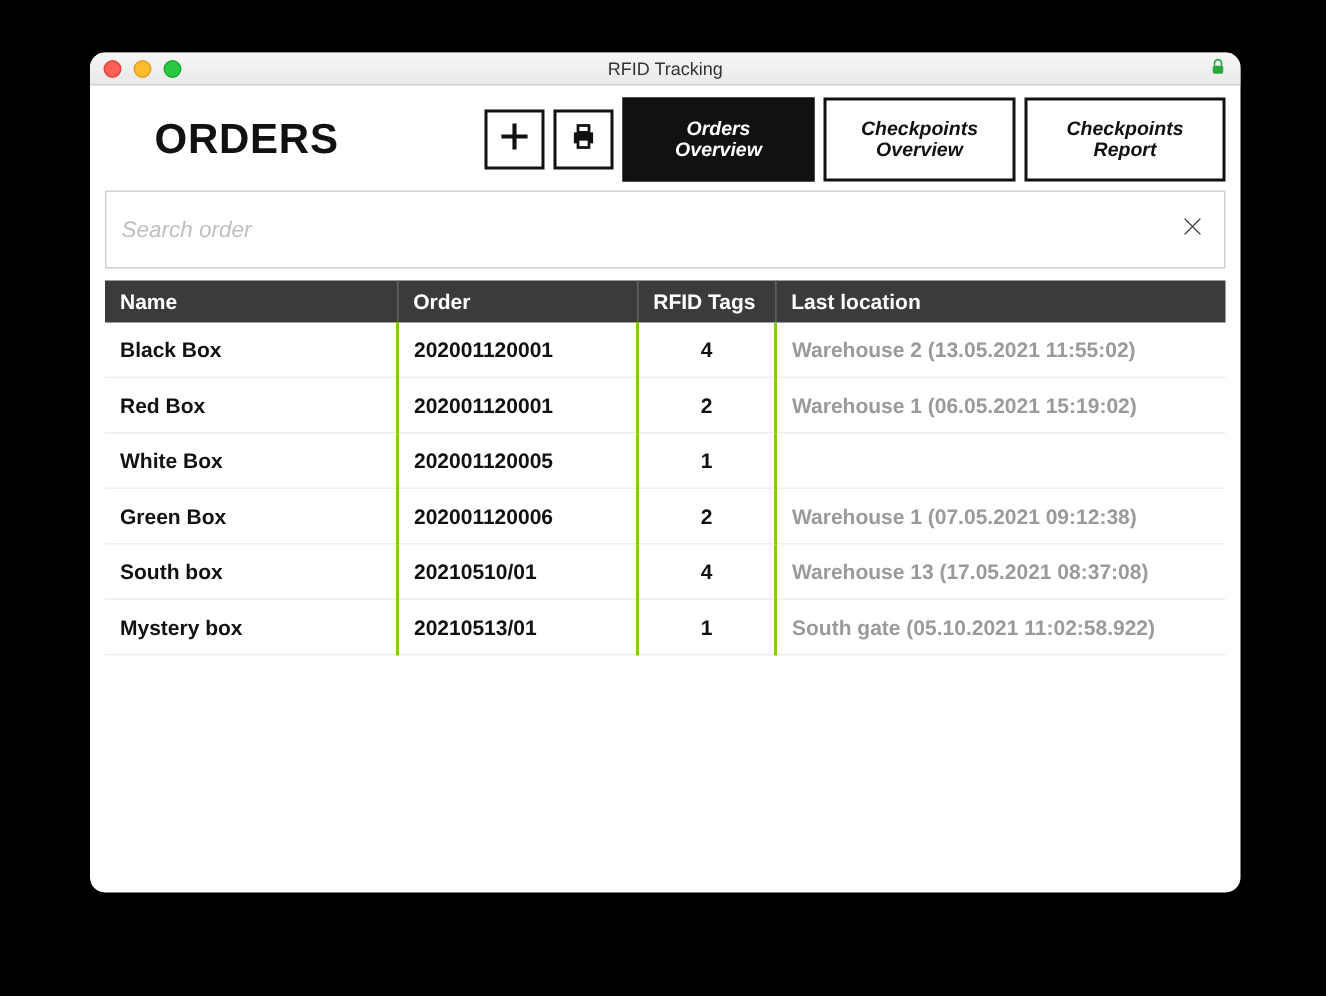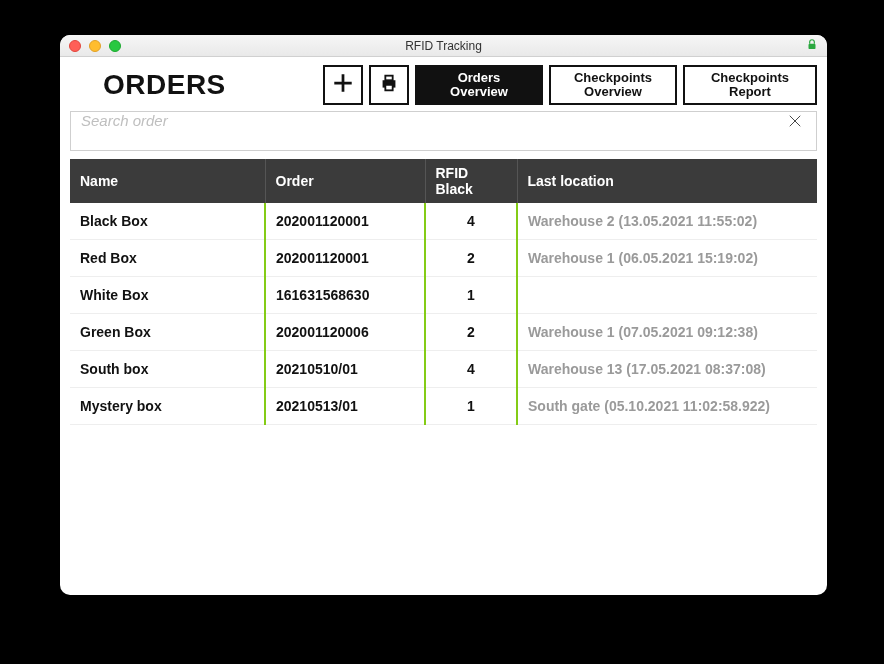--- a/index.html
+++ b/index.html
@@ -36,29 +36,30 @@
     flex:0 0 auto; margin-right:auto; padding-left:4px;
     font-family: Arial Black, Arial, sans-serif;
     margin-left: 29px;
   }
   .iconbtn {
     width:40px; height:40px; border:2px solid #111; background:#fff;
     display:flex; align-items:center; justify-content:center; cursor:pointer;
   }
   .iconbtn svg { width:22px; height:22px; }
   .navbtn {
-    height:40px; border:2px solid #111; background:#fff; font-size:13px;
+    height:56px; border:2px solid #111; background:#fff; font-size:13px;
     font-weight:700; padding:0 10px; cursor:pointer; color:#111;
     display:flex; align-items:center; justify-content:center; text-align:center;
     line-height:1.1;
+    font-style:italic;
   }
   .navbtn.active { background:#111; color:#fff; }
   .searchwrap { padding: 0 10px 8px 10px; }
   .searchbox {
-    border:1px solid #cfcfcf; height:40px; display:flex; align-items:flex-start;
+    border:1px solid #cfcfcf; height:52px; display:flex; align-items:center;
     padding:0 10px;
     gap:12px;
   }
   .searchbox input {
     flex:1; border:none; outline:none; font-size:15px; font-style:italic;
     color:#333; background:transparent;
   }
   .searchbox input::placeholder { color:#bfbfbf; font-style:italic; }
   .clearbtn { width:22px; height:22px; cursor:pointer; display:flex; align-items:center; justify-content:center; }
   .clearbtn svg { width:18px; height:18px; stroke:#333; stroke-width:1.2; }
@@ -141,40 +142,40 @@
         </span>
       </div>
     </div>
   </div>
 
   <table class="table">
     <thead>
       <tr>
         <th class="col-name">Name</th>
         <th class="col-order">Order</th>
-        <th class="col-tags">RFID Black</th>
+        <th class="col-tags">RFID Tags</th>
         <th>Last location</th>
       </tr>
     </thead>
     <tbody id="tbody">
         <tr>
           <td>Black Box</td>
           <td>202001120001</td>
           <td class="center">4</td>
           <td class="loc">Warehouse 2 (13.05.2021 11:55:02)</td>
         </tr>
         <tr>
           <td>Red Box</td>
           <td>202001120001</td>
           <td class="center">2</td>
           <td class="loc">Warehouse 1 (06.05.2021 15:19:02)</td>
         </tr>
         <tr>
           <td>White Box</td>
-          <td>161631568630</td>
+          <td>202001120005</td>
           <td class="center">1</td>
           <td class="loc"></td>
         </tr>
         <tr>
           <td>Green Box</td>
           <td>202001120006</td>
           <td class="center">2</td>
           <td class="loc">Warehouse 1 (07.05.2021 09:12:38)</td>
         </tr>
         <tr>

